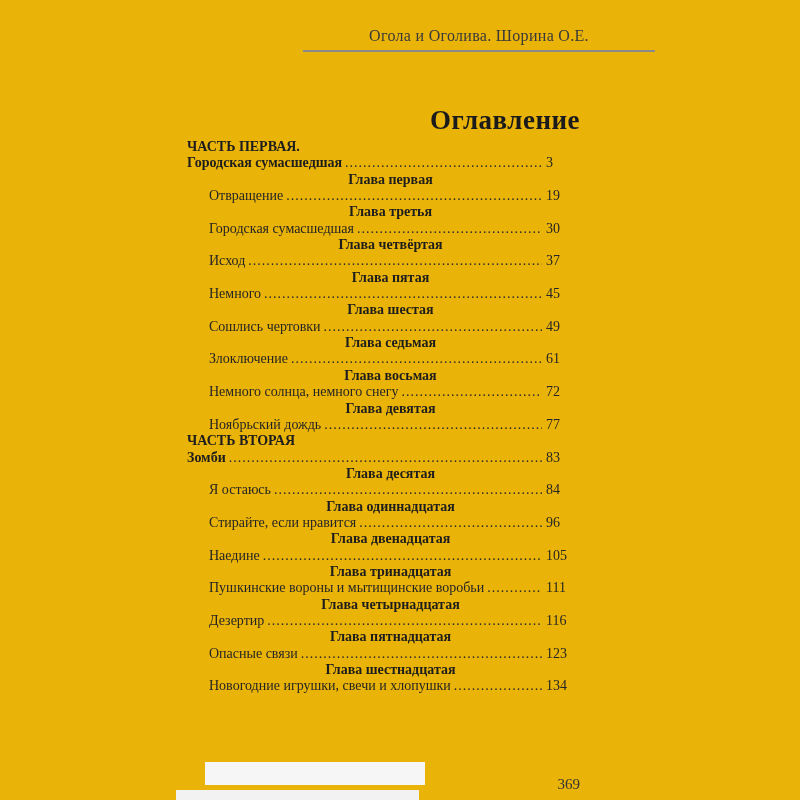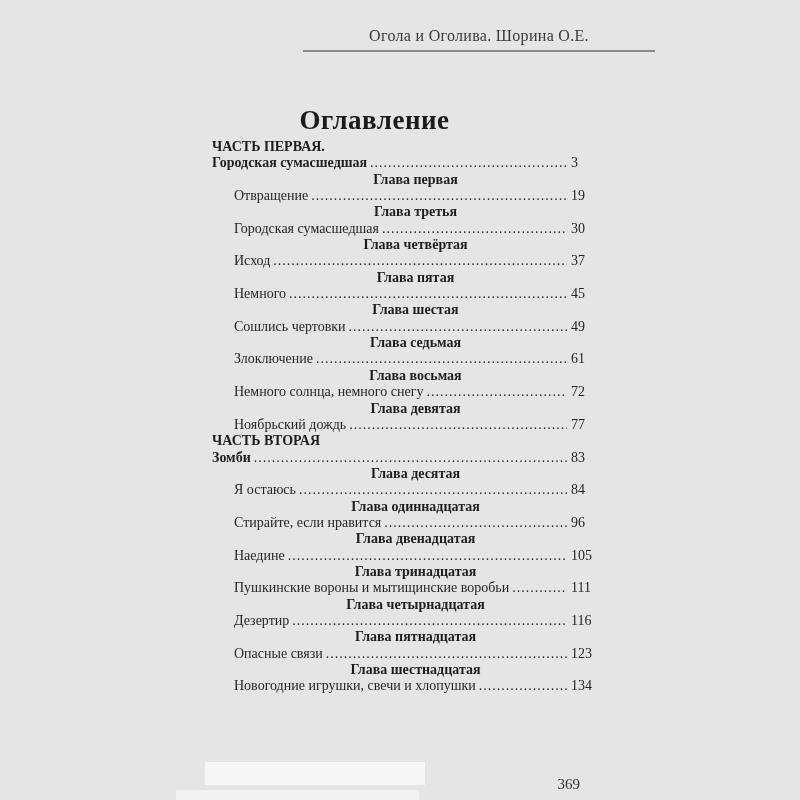--- a/index.html
+++ b/index.html
@@ -26,32 +26,32 @@
   }
   .running-header-text {
     font-size: 16px;
     color: #3a3a3a;
     letter-spacing: 0.3px;
     white-space: nowrap;
   }
   
   .toc-title {
     position: absolute;
-    top: 105px; left: 182px; width: 385px;
+    top: 105px; left: 195px; width: 385px;
     margin: 0;
-    text-align: center;
+    text-align: right;
     font-size: 27px;
     font-weight: bold;
     color: #1b1b1b;
     letter-spacing: 0.5px;
   }
   
   .toc {
     position: absolute;
-    top: 139px; left: 212px; width: 385px;
+    top: 139px; left: 187px; width: 385px;
   }
   .row {
     display: flex;
     align-items: baseline;
     height: 16.35px;
     line-height: 16.35px;
     font-size: 14px;
     white-space: nowrap;
     color: #252525;
   }
@@ -96,21 +96,21 @@
   }
   .artifact-b {
     position: absolute;
     left: 176px; top: 790px; width: 243px; height: 10px;
     background: #f2f2f2;
   }
 </style>
 </head>
 <body>
 
-<div class="page" style="background: #e5e5e5;">
+<div class="page" style="background: #eab308;">
 
   <div class="running-header" style="border-bottom-color: rgb(138, 138, 138);">
     <div class="running-header-text">Огола и Оголива. Шорина О.Е.</div>
   </div>
 
   <h1 class="toc-title">Оглавление</h1>
 
   <div class="toc" id="toc">
       <div class="row part">
     <span class="label">ЧАСТЬ ПЕРВАЯ.</span>

